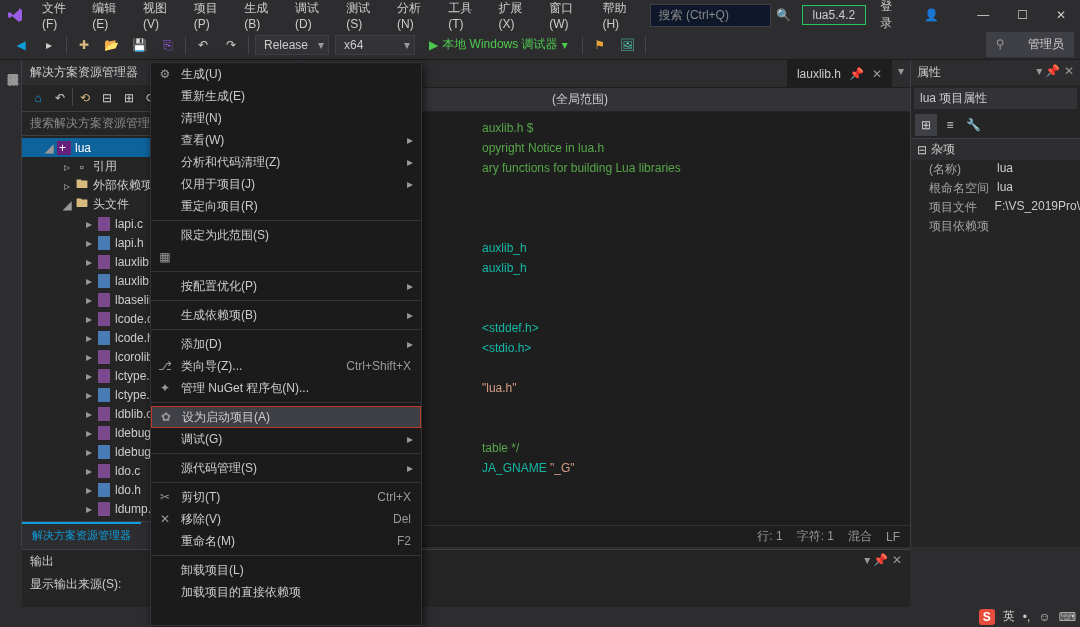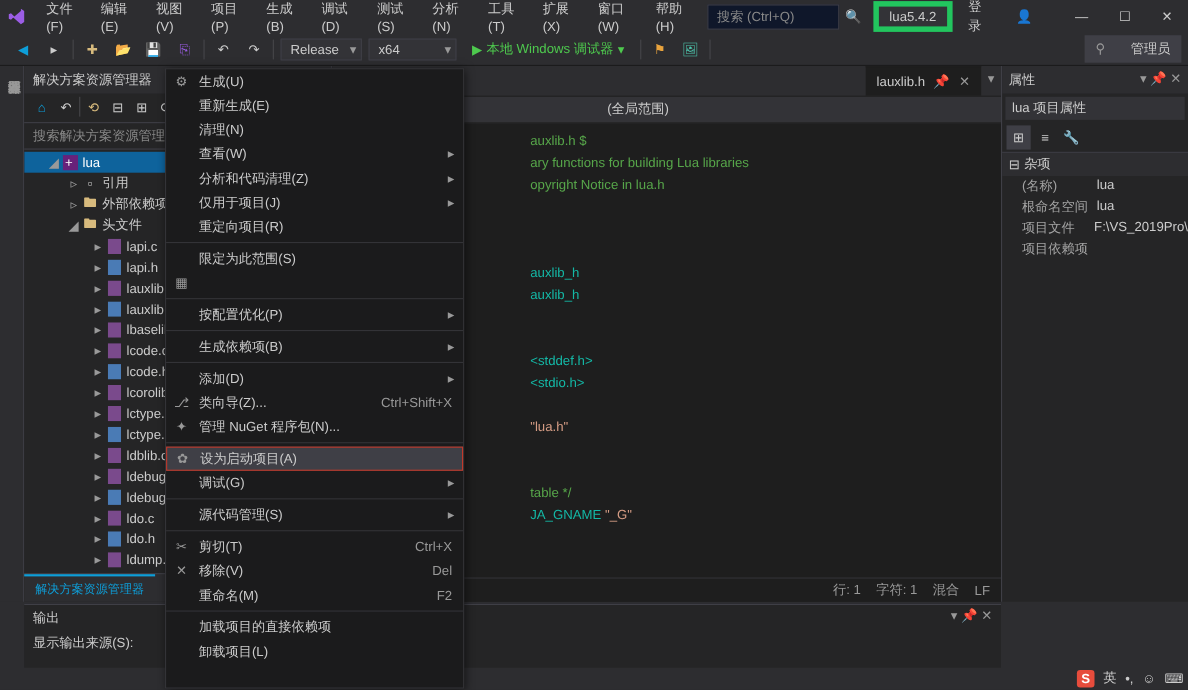--- a/index.html
+++ b/index.html
@@ -2,21 +2,21 @@
 <html><head>
 <meta charset="utf-8">
 <style>
 *{margin:0;padding:0;box-sizing:border-box;font-family:"Microsoft YaHei","Segoe UI",sans-serif;font-size:12px;user-select:none}
 body{background:#2d2d30;color:#ccc;width:1080px;height:627px;overflow:hidden;position:relative}
 .titlebar{height:30px;background:#2d2d30;display:flex;align-items:center;padding-left:6px}
 .vs-logo{width:18px;height:18px;margin-right:10px;display:flex;align-items:center;justify-content:center}
 .menus{display:flex;gap:4px}
 .menus span{padding:4px 8px;cursor:pointer}
 .search-box{background:#0f172a;border:1px solid #3f3f46;padding:2px 8px;margin-left:8px;width:140px;color:#888}
-.sol-badge{background:#333337;padding:2px 10px;margin-left:10px;border:5px solid #22c55e}
+.sol-badge{background:#333337;padding:2px 10px;margin-left:10px;border:1px solid #22c55e}
 .win-ctrl{margin-left:auto;display:flex;align-items:center}
 .win-ctrl span{padding:0 14px;height:30px;display:flex;align-items:center;cursor:pointer}
 .login{margin-right:10px;display:flex;align-items:center;gap:4px}
 .toolbar{height:30px;background:#2d2d30;border-bottom:1px solid #1b1b1c;display:flex;align-items:center;gap:6px;padding-left:10px}
 .tb-btn{width:22px;height:22px;display:flex;align-items:center;justify-content:center;cursor:pointer}
 .tb-sep{width:1px;height:18px;background:#46464a}
 .combo{background:#333337;border:1px solid #3f3f46;padding:2px 20px 2px 8px;position:relative}
 .combo::after{content:"▾";position:absolute;right:4px;color:#999}
 .play-btn{color:#4ec94e;display:flex;align-items:center;gap:4px;padding:2px 8px}
 .admin-btn{margin-left:auto;background:#3f3f46;padding:4px 10px;margin-right:6px}
@@ -348,22 +348,22 @@
         <span style="color:#999">📌</span>
         <span style="color:#999">✕</span>
       </div>
       <span style="padding:4px 6px;color:#999">▾</span>
     </div>
     <div class="navbar">
         <span>(全局范围)</span>
       </div>
     <div class="code" id="code">
         <div><span class="c1">auxlib.h $</span></div>
+        <div><span class="c1">opyright Notice in lua.h</span></div>
         <div><span class="c1">ary functions for building Lua libraries</span></div>
-        <div><span class="c1">opyright Notice in lua.h</span></div>
         <div>&nbsp;</div>
         <div>&nbsp;</div>
         <div>&nbsp;</div>
         <div><span class="pp">auxlib_h</span></div>
         <div><span class="pp">auxlib_h</span></div>
         <div>&nbsp;</div>
         <div>&nbsp;</div>
         <div><span class="pp">&lt;stddef.h&gt;</span></div>
         <div><span class="pp">&lt;stdio.h&gt;</span></div>
         <div>&nbsp;</div>
@@ -508,24 +508,24 @@
       <span class="ic">✕</span>
       <span>移除(V)</span>
       <span class="sc">Del</span>
     </div>
     <div class="ctx-item">
       <span>重命名(M)</span>
       <span class="sc">F2</span>
     </div>
     <div class="ctx-sep"></div>
     <div class="ctx-item">
+      <span>卸载项目(L)</span>
+    </div>
+    <div class="ctx-item">
       <span>加载项目的直接依赖项</span>
-    </div>
-    <div class="ctx-item">
-      <span>卸载项目(L)</span>
     </div>
     <div class="ctx-item"></div>
   </div>
 
 <div class="ime-bar">
   <span class="sogou">S</span>
   <span>英</span>
   <span>•,</span>
   <span>☺</span>
   <span>⌨</span>

